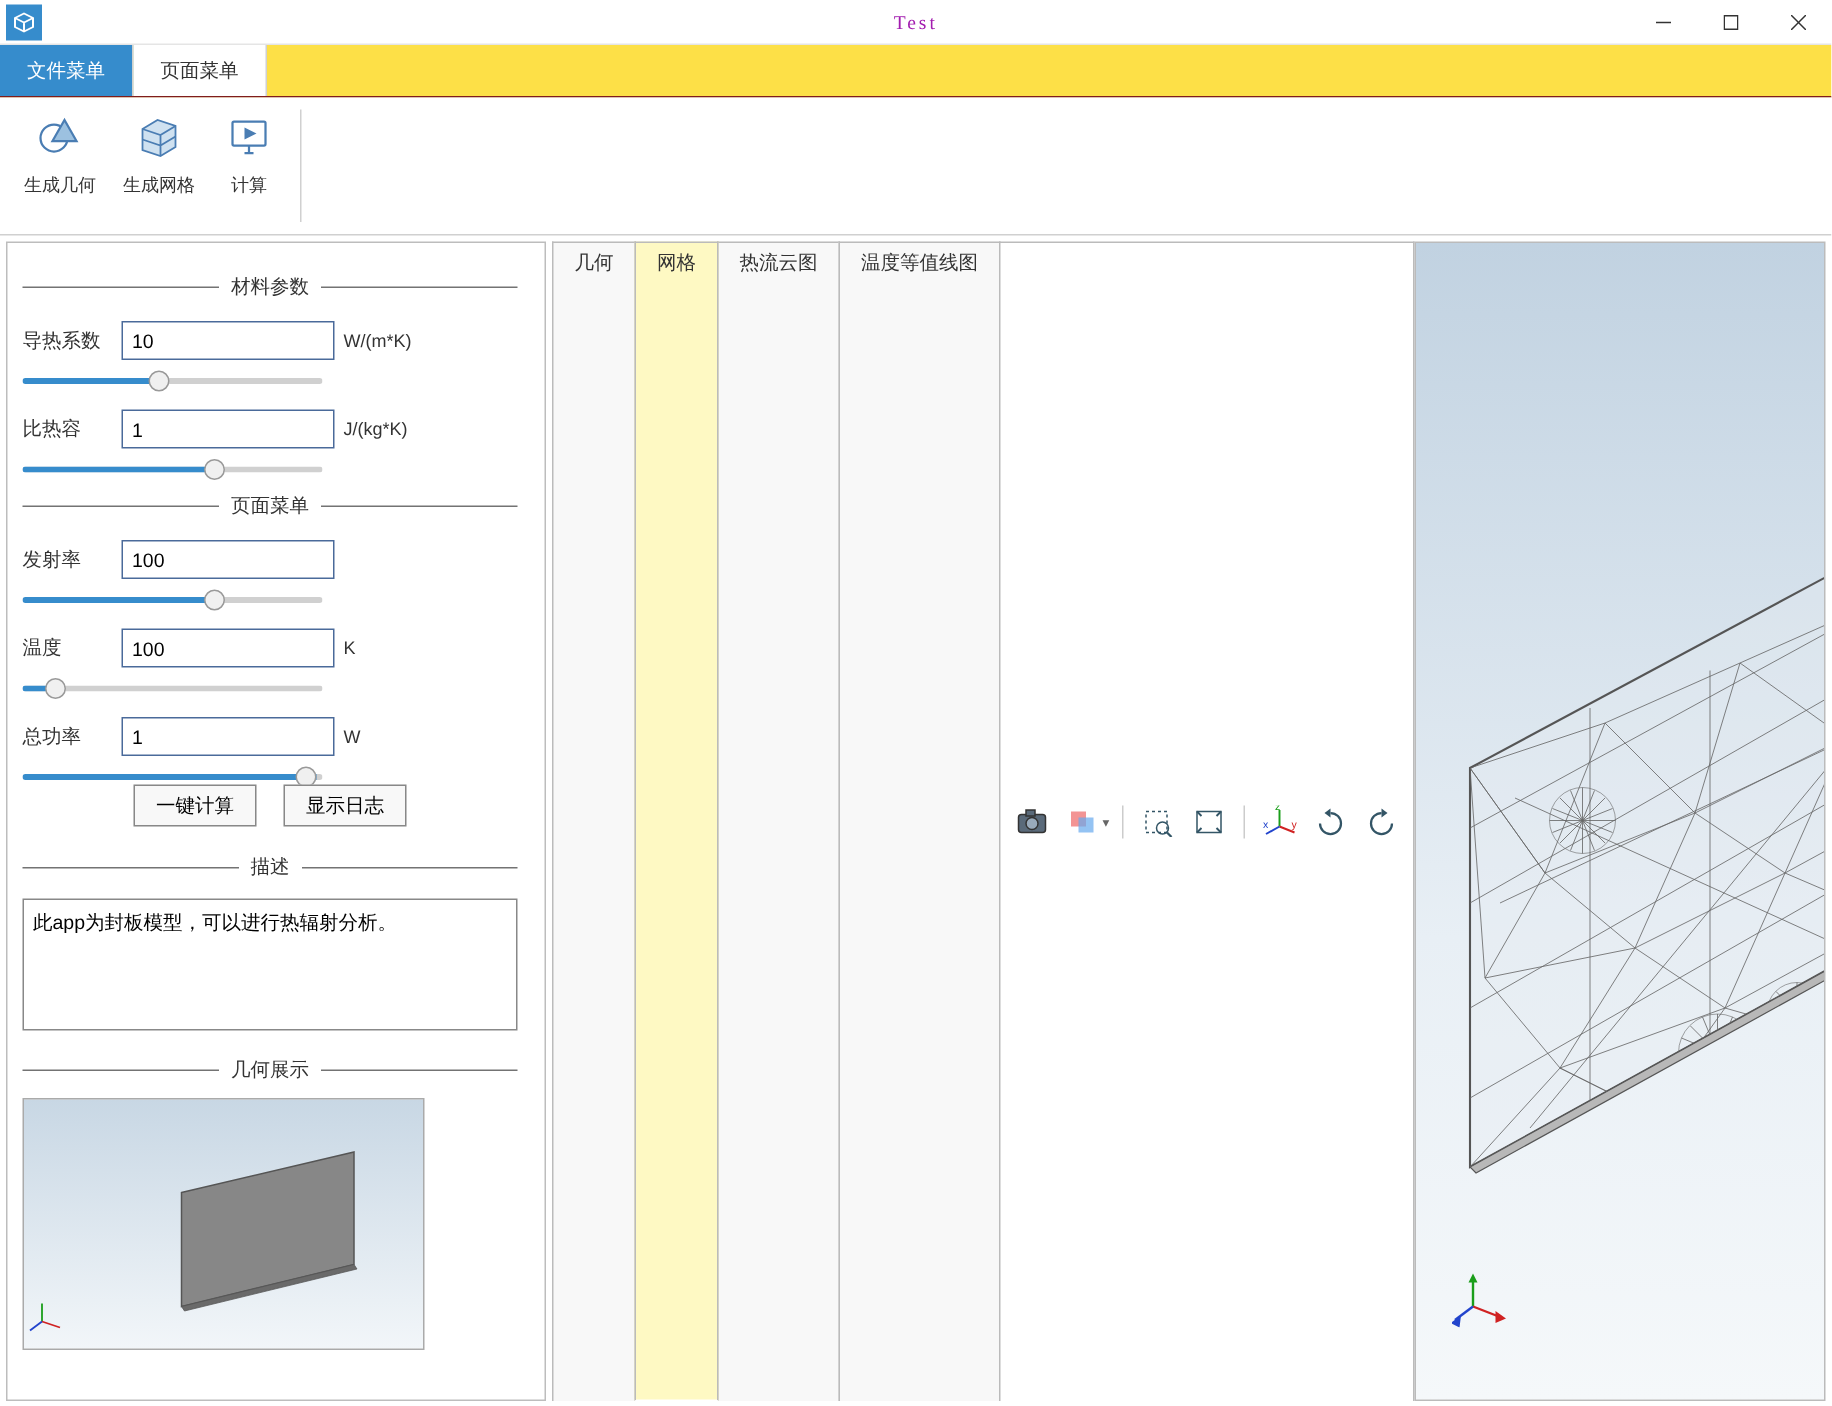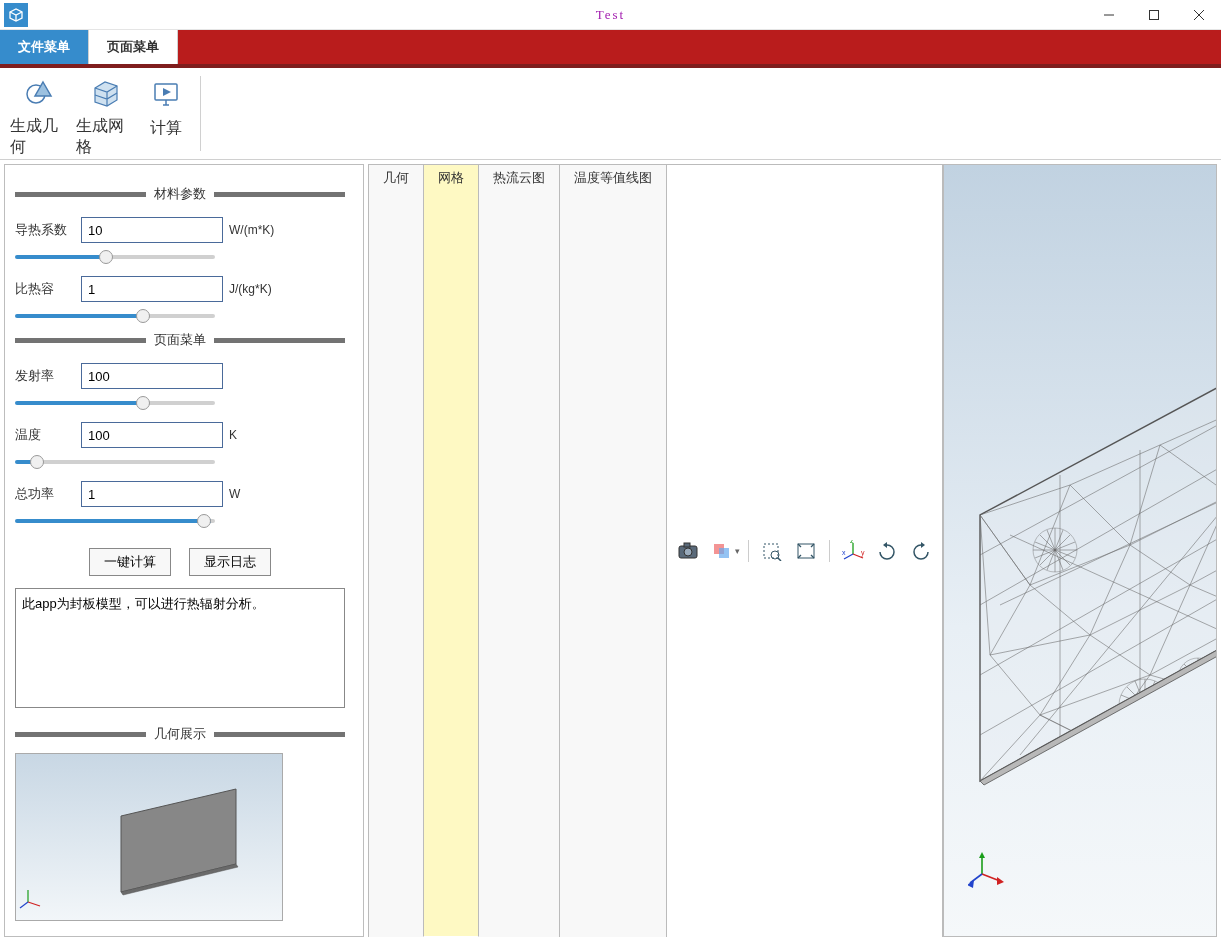--- a/index.html
+++ b/index.html
@@ -38,23 +38,22 @@
   display: flex;
 }
 .titlebar .win-btn {
   width: 45px; height: 30px;
   display: flex; align-items: center; justify-content: center;
   color: #333;
 }
 
 .ribbon-tabs {
   display: flex;
-  background: #b91c1c;
-  border-bottom: 4px solid #7f1d1d;
-  font-weight: bold;
+  background: #fde047;
+  border-bottom: 1px solid #7f1d1d;
 }
 .ribbon-tab {
   padding: 8px 18px;
   font-size: 13px;
   cursor: pointer;
   border-right: 1px solid #d0d0d0;
 }
 .ribbon-tab.active {
   background: #368CCC;
   color: #fff;
@@ -77,41 +76,41 @@
   align-items: center;
   width: 60px;
   cursor: pointer;
   padding-top: 4px;
 }
 .ribbon-item .ricon {
   width: 36px; height: 36px;
   display: flex; align-items: center; justify-content: center;
   margin-bottom: 6px;
 }
-.ribbon-item .rlabel { font-size: 16px; color: #333; }
+.ribbon-item .rlabel { font-size: 12px; color: #333; }
 .ribbon-sep {
   width: 1px; background: #d0d0d0;
   margin: 4px 4px;
   align-self: stretch;
 }
 
 .main-area {
   display: flex;
   height: calc(937px - 30px - 34px - 92px);
 }
 .left-panel {
   width: 360px;
   border: 1px solid #bdbdbd;
   margin: 4px 0 4px 4px;
   padding: 10px 18px 10px 10px;
   overflow-y: auto;
 }
 fieldset.section {
   border: none;
-  border-top: 5px solid #737373;
+  border-top: 1px solid #737373;
   margin: 10px 0 0 0;
   padding: 0;
 }
 fieldset.section legend {
   margin: 0 auto;
   padding: 0 8px;
   font-size: 13px;
   color: #333;
   text-align: center;
 }
@@ -150,32 +149,31 @@
   -webkit-appearance: none;
   width: 14px; height: 14px;
   background: #f0f0f0;
   border: 1px solid #999;
   border-radius: 50%;
 }
 .btn-row {
   display: flex;
   gap: 18px;
   justify-content: center;
-  margin-top: 22px;
 }
 .btn {
   border: 1px solid #888;
   background: #f8f8f8;
   padding: 4px 14px;
   cursor: pointer;
   font-size: 13px;
 }
 .desc-box {
   width: 100%;
-  height: 120px;
+  height: 88px;
   border: 1px solid #888;
   padding: 6px;
   margin-top: 12px;
   font-size: 13px;
   resize: none;
   font-family: inherit;
 }
 .geom-preview {
   width: 268px;
   height: 168px;
@@ -357,20 +355,23 @@
       <input type="text" value="1" style="">
       <span class="unit">W</span>
     </div>
     <div class="slider-row"><input type="range" min="0" max="100" value="98" style="--fill: 98%;"></div>
 
     <div class="btn-row">
       <button class="btn">一键计算</button>
       <button class="btn">显示日志</button>
     </div>
 
+    <fieldset class="section" style="margin-top:18px">
+      <legend>描述</legend>
+    </fieldset>
     <textarea class="desc-box" style="">此app为封板模型，可以进行热辐射分析。</textarea>
 
     <fieldset class="section" style="margin-top:14px">
       <legend>几何展示</legend>
     </fieldset>
     <div class="geom-preview">
       <svg width="268" height="168" viewBox="0 0 268 168">
         <polygon points="105,62 220,35 220,110 105,138" fill="#878787" stroke="#555" stroke-width="1"></polygon>
         <polygon points="105,138 220,110 222,113 107,141" fill="#6a6a6a" stroke="#555" stroke-width="0.5"></polygon>
         <g stroke-width="1.2" transform="translate(12,148)">

